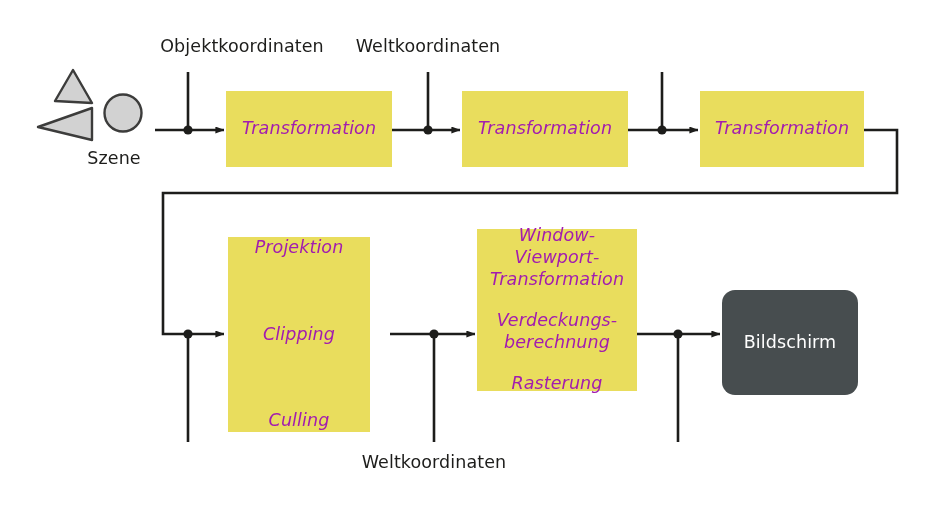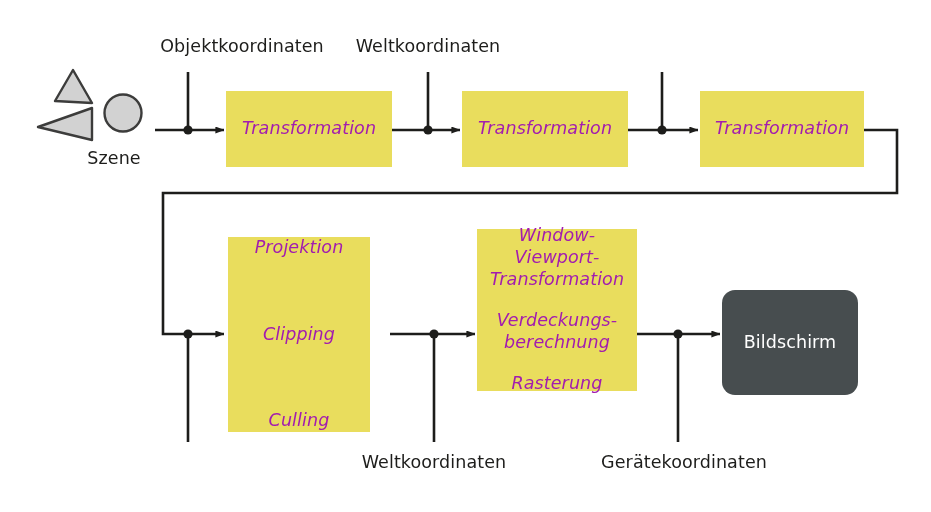--- a/index.html
+++ b/index.html
@@ -146,15 +146,14 @@
     <div class="node-label">Verdeckungs-
 berechnung</div>
     <div class="node-label">Rasterung</div>
   </div>
 
   <div class="node node-screen" style="left:722px; top:290px; width:136px; height:105px;">
     <div class="node-label">Bildschirm</div>
   </div>
 
   <div class="caption caption-center" style="left:434px; top:452px;">Weltkoordinaten</div>
-  <div class="caption caption-center" style="left:684px; top:452px;">Gerätekoordinaten</div>
 
 </div>
 
 </body></html>

